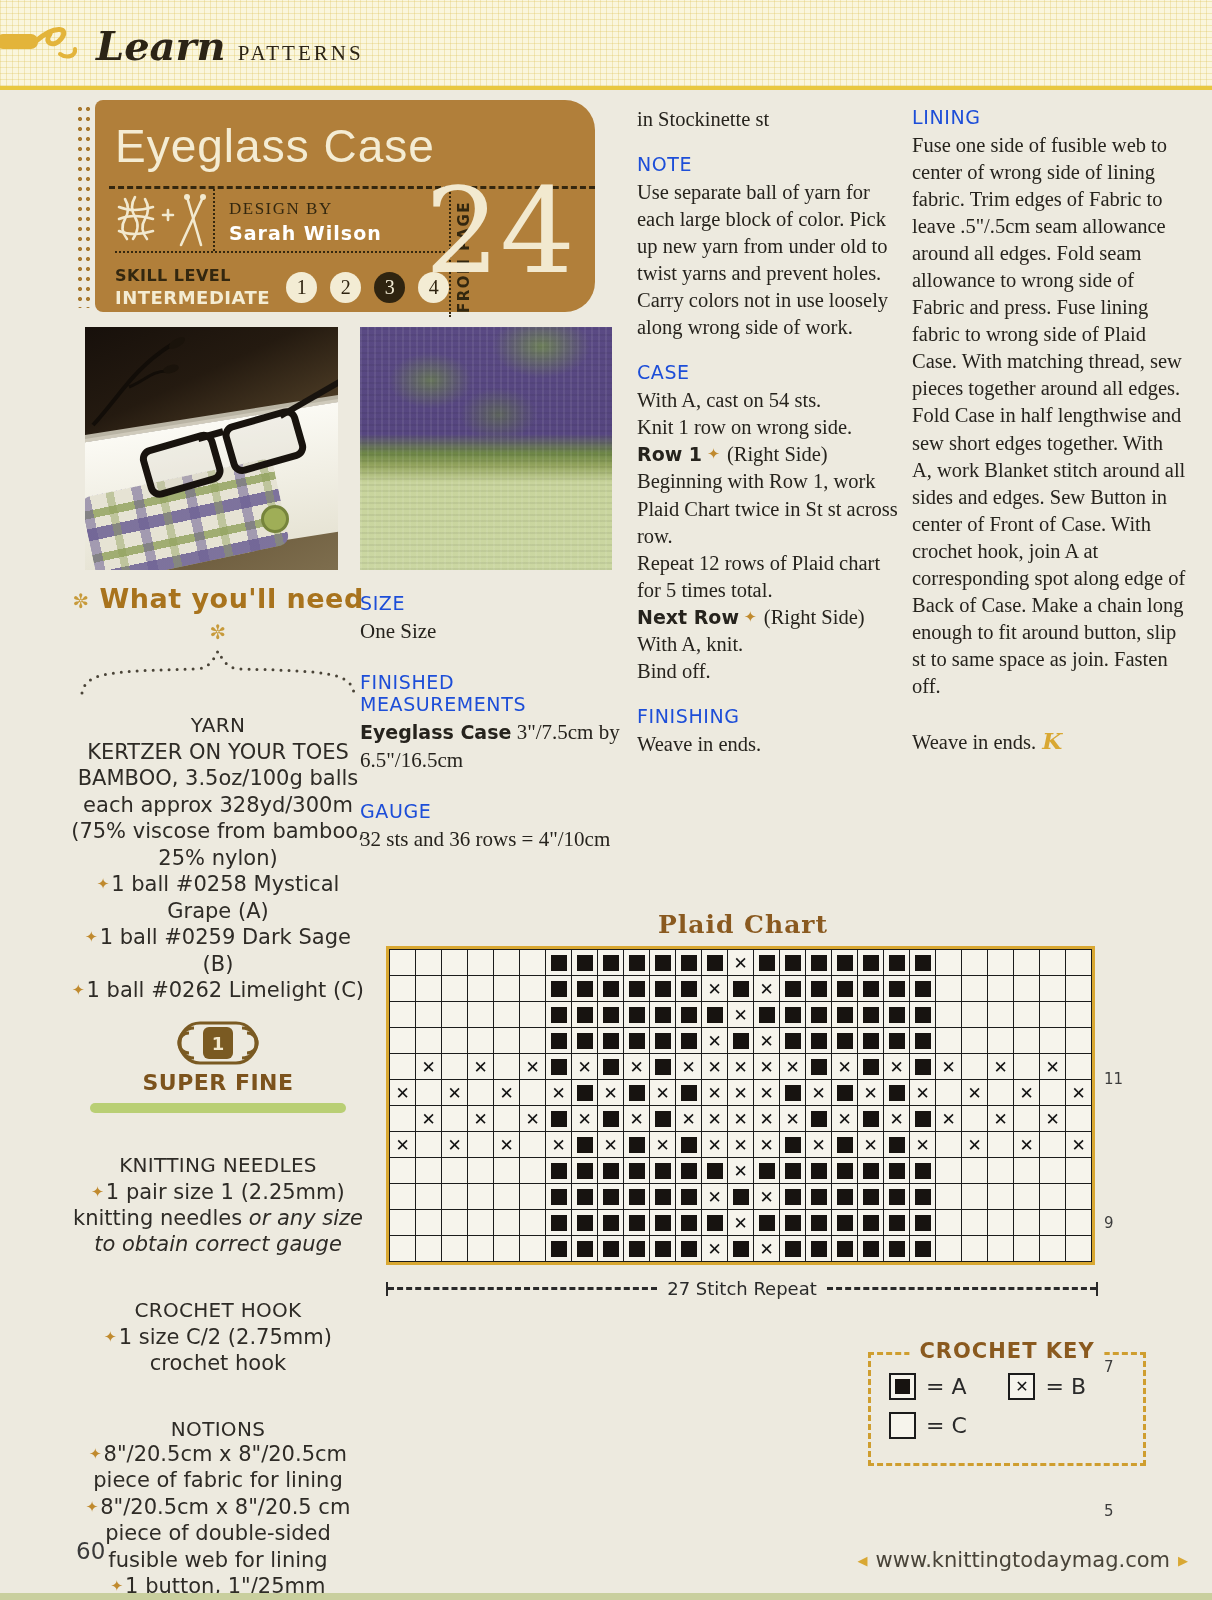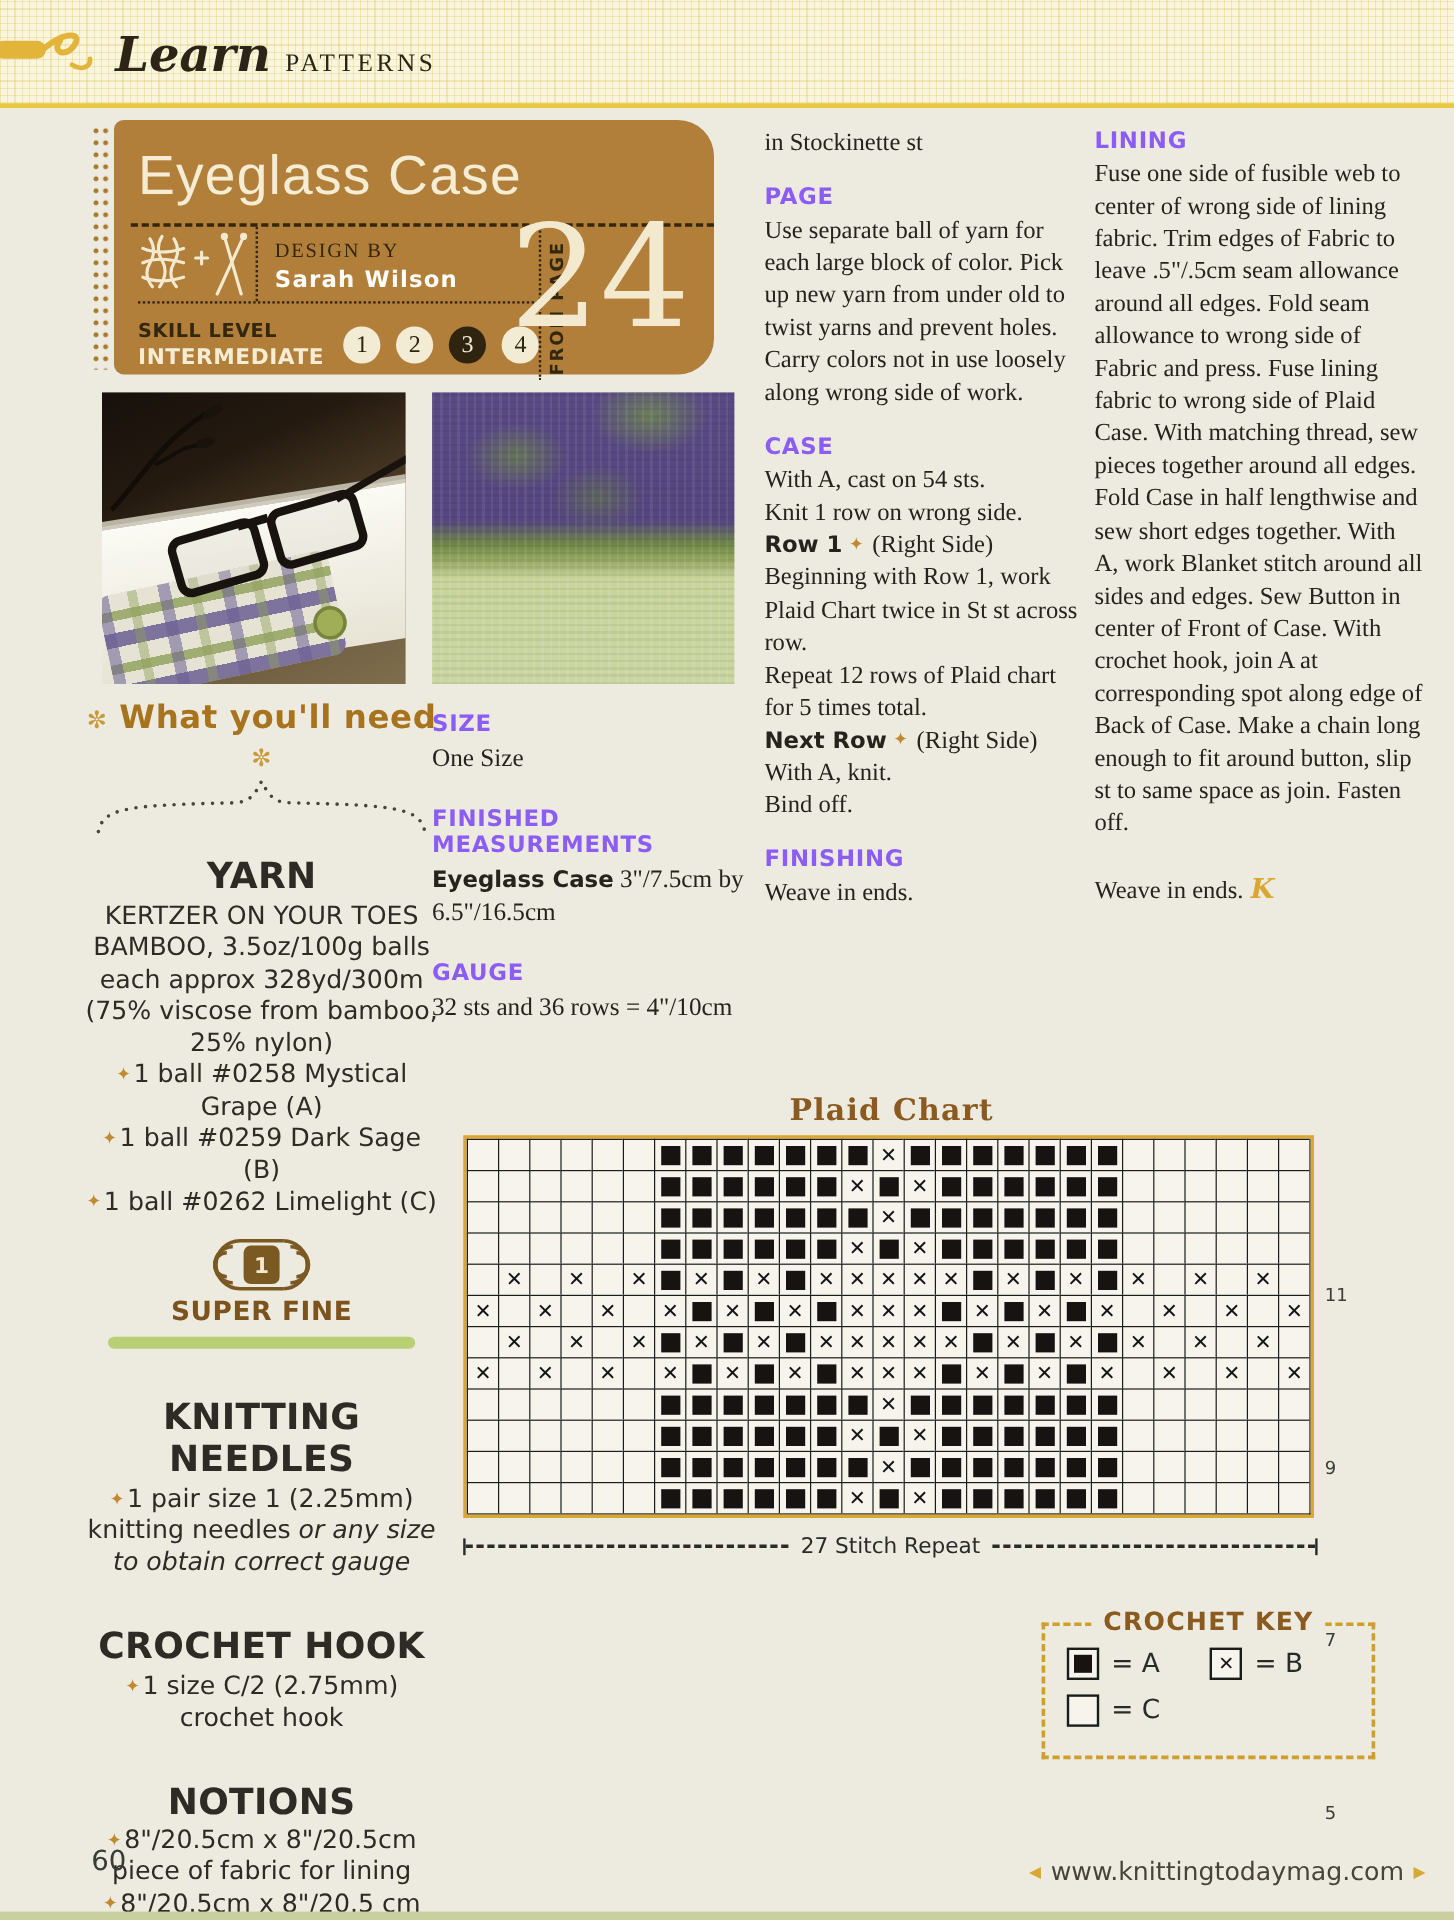--- a/index.html
+++ b/index.html
@@ -68,33 +68,33 @@
       radial-gradient(70px 45px at 72% 8%,rgba(115,145,75,.75),transparent 70%),
       radial-gradient(60px 40px at 28% 22%,rgba(110,140,70,.65),transparent 70%),
       radial-gradient(55px 38px at 55% 36%,rgba(100,130,60,.5),transparent 70%),
       linear-gradient(180deg,#5a4a84 0%,#564680 44%,#6e8747 52%,#93a45e 57%,#c8d49c 64%,#cbd7a2 100%);}
 
   
   .need-col{position:absolute;left:68px;top:583px;width:300px;text-align:center;color:#2e2b26;}
   .need-heading{font-size:27px;font-weight:bold;color:#a8731d;letter-spacing:.5px;}
   .sprig{color:#c79a3a;font-size:20px;font-weight:normal;}
   .brace{margin:2px auto 0;display:block;}
-  .sec-head{font-size:30px;font-weight:bold;margin-top:16px;letter-spacing:.3px;}
+  .sec-head{font-size:20px;font-weight:normal;margin-top:16px;letter-spacing:.3px;}
   .need-text{font-size:21px;line-height:1.26;margin-top:2px;}
   .bullet-line{font-size:21px;line-height:1.26;}
   .bullet{color:#c08a2e;font-size:15px;vertical-align:2px;padding-right:2px;}
   .skein{margin:14px auto 0;display:block;}
   .weight-label{font-size:22px;font-weight:bold;color:#7c531d;letter-spacing:.5px;margin-top:2px;}
   .green-bar{width:256px;height:10px;background:#b9cf74;border-radius:5px;margin:8px auto 0;}
   .it{font-style:italic;}
   .gap-lg{margin-top:40px;}
 
   
   .mid-col{position:absolute;left:360px;top:592px;width:264px;}
-  .gold-head{font-size:19px;font-weight:bold;color:#8b5cf6;letter-spacing:.6px;margin:0 0 4px;}
+  .gold-head{font-size:19px;font-weight:normal;color:#1d4ed8;letter-spacing:.6px;margin:0 0 4px;}
   .serif{font-family:"Liberation Serif",serif;font-size:21px;line-height:1.3;color:#26231d;}
   .mid-block{margin-bottom:26px;}
   .bold-sans{font-weight:bold;font-family:"DejaVu Sans",sans-serif;font-size:19px;}
 
   
   .col3{position:absolute;left:637px;top:106px;width:270px;}
   .col4{position:absolute;left:912px;top:106px;width:274px;}
   .col3 p,.col4 p{margin:0;font-family:"Liberation Serif",serif;font-size:20.5px;line-height:1.32;color:#26231d;}
   .col3 .gold-head,.col4 .gold-head{margin-top:20px;margin-bottom:4px;}
   .rowline{margin-top:0;}
@@ -281,21 +281,21 @@
       </div>
     </div>
     <div class="mid-block">
       <div class="gold-head">GAUGE</div>
       <div class="serif">32 sts and 36 rows = 4"/10cm</div>
     </div>
   </div>
 
   <div class="col3">
     <p>in Stockinette st</p>
-    <div class="gold-head">PAGE</div>
+    <div class="gold-head">NOTE</div>
     <p>Use separate ball of yarn for each large block of color. Pick up new yarn from under old to twist yarns and prevent holes. Carry colors not in use loosely along wrong side of work.</p>
     <div class="gold-head">CASE</div>
     <p>With A, cast on 54 sts.</p>
     <p>Knit 1 row on wrong side.</p>
     <p class="rowline">
       <span class="bold-sans">Row 1</span>
       <span class="bullet">✦</span><span> (Right Side)</span>
     </p>
     <p>Beginning with Row 1, work Plaid Chart twice in St st across row.</p>
     <p>Repeat 12 rows of Plaid chart for 5 times total.</p>

